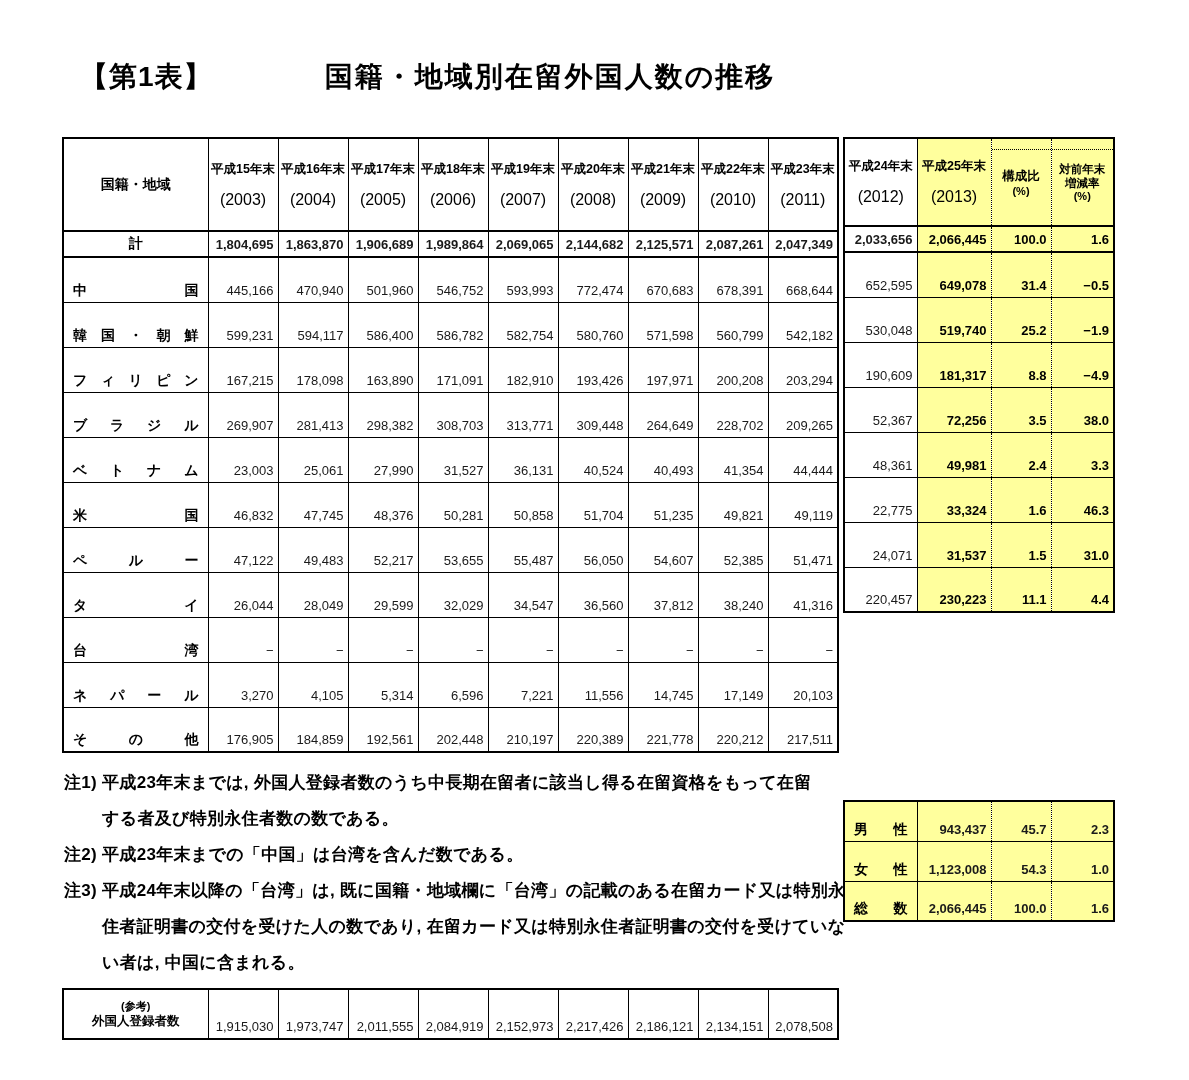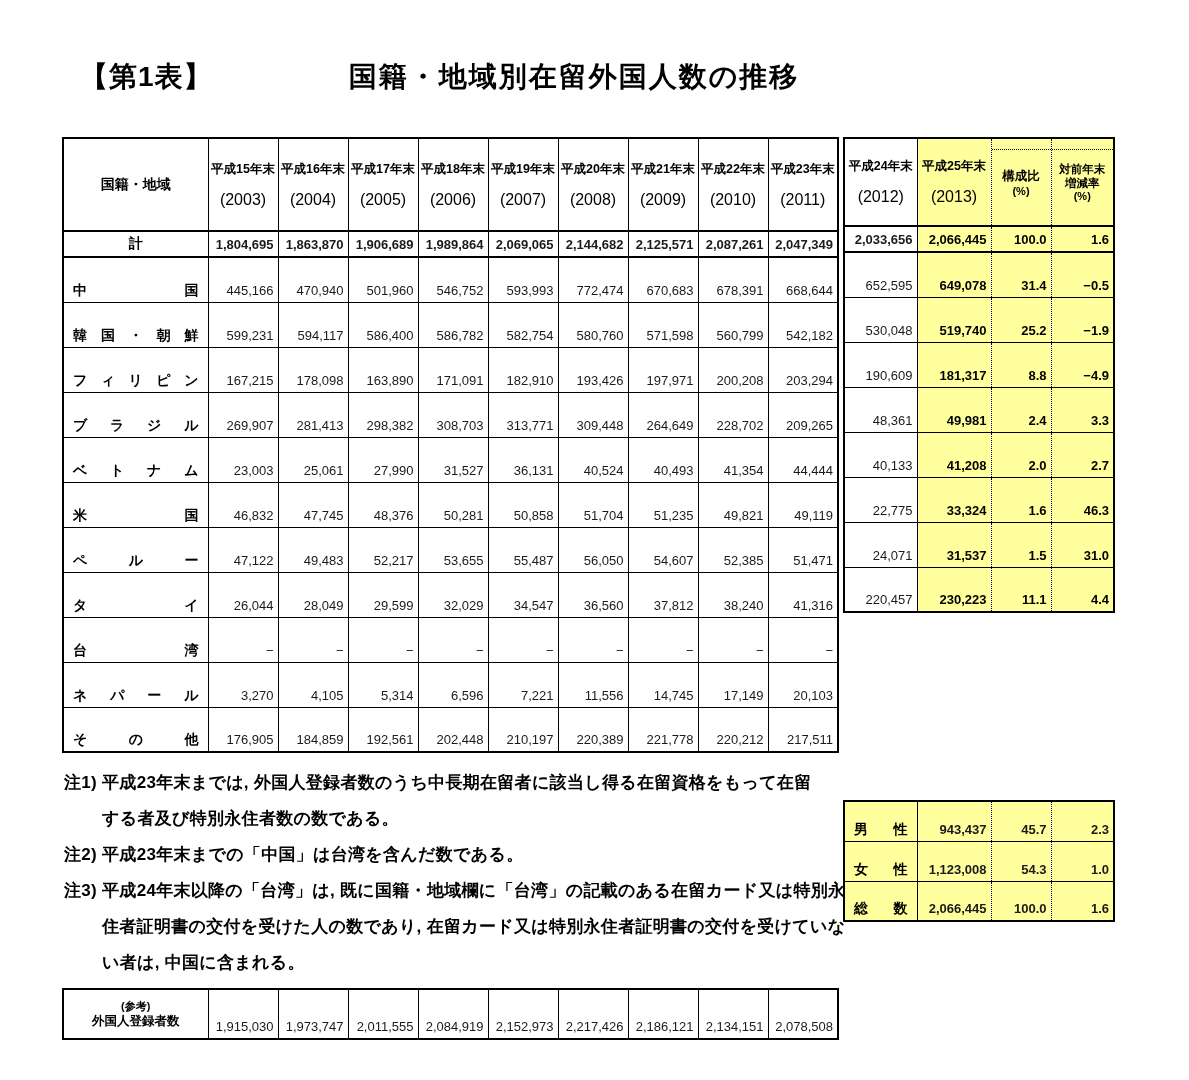--- a/index.html
+++ b/index.html
@@ -3,21 +3,21 @@
 <meta charset="utf-8">
 <style>
   html,body{margin:0;padding:0;}
   body{
     width:1189px;height:1080px;background:#ffffff;color:#000;
     font-family:"Liberation Sans","DejaVu Sans",sans-serif;
     position:relative;overflow:hidden;
   }
   
   #table-no{position:absolute;left:80px;top:58px;font-size:28px;font-weight:bold;letter-spacing:1px;}
-  #main-title{position:absolute;left:0;top:58px;width:1100px;text-align:center;font-size:28px;font-weight:bold;letter-spacing:2px;padding-left:24px;}
+  #main-title{position:absolute;left:0;top:58px;width:1100px;text-align:center;font-size:28px;font-weight:bold;letter-spacing:2px;}
   
   table{border-collapse:collapse;table-layout:fixed;position:absolute;background:#fff;}
   th,td{padding:0;border:1px solid #000;font-size:13px;text-align:right;vertical-align:bottom;overflow:hidden;}
   td.num{padding:0 4px 4px 0;color:#1a1a1a;}
   thead th{vertical-align:middle;text-align:center;border-bottom:2px solid #000;}
   .era{font-size:12.5px;font-weight:600;margin-bottom:13px;}
   .west{font-size:16px;font-weight:400;}
   tr.total{height:26px;}
   tr.total td{vertical-align:middle;font-weight:bold;border-bottom:2px solid #000;padding:0 4px 0 0;}
   tr.total td.lblc{text-align:center;padding:0;font-size:14px;}
@@ -415,35 +415,35 @@
       </tr>
 
 
       <tr class="data">
         <td class="num">190,609</td>
         <td class="num">181,317</td>
         <td class="num">8.8</td>
         <td class="num">−4.9</td>
       </tr>
 
+      <tr class="data">
+        <td class="num">52,367</td>
+        <td class="num">72,256</td>
+        <td class="num">3.5</td>
+        <td class="num">38.0</td>
+      </tr>
 
       <tr class="data">
         <td class="num">48,361</td>
         <td class="num">49,981</td>
         <td class="num">2.4</td>
         <td class="num">3.3</td>
       </tr>
 
 
-      <tr class="data">
-        <td class="num">40,133</td>
-        <td class="num">41,208</td>
-        <td class="num">2.0</td>
-        <td class="num">2.7</td>
-      </tr>
 
       <tr class="data">
         <td class="num">22,775</td>
         <td class="num">33,324</td>
         <td class="num">1.6</td>
         <td class="num">46.3</td>
       </tr>
 
       <tr class="data">
         <td class="num">24,071</td>

